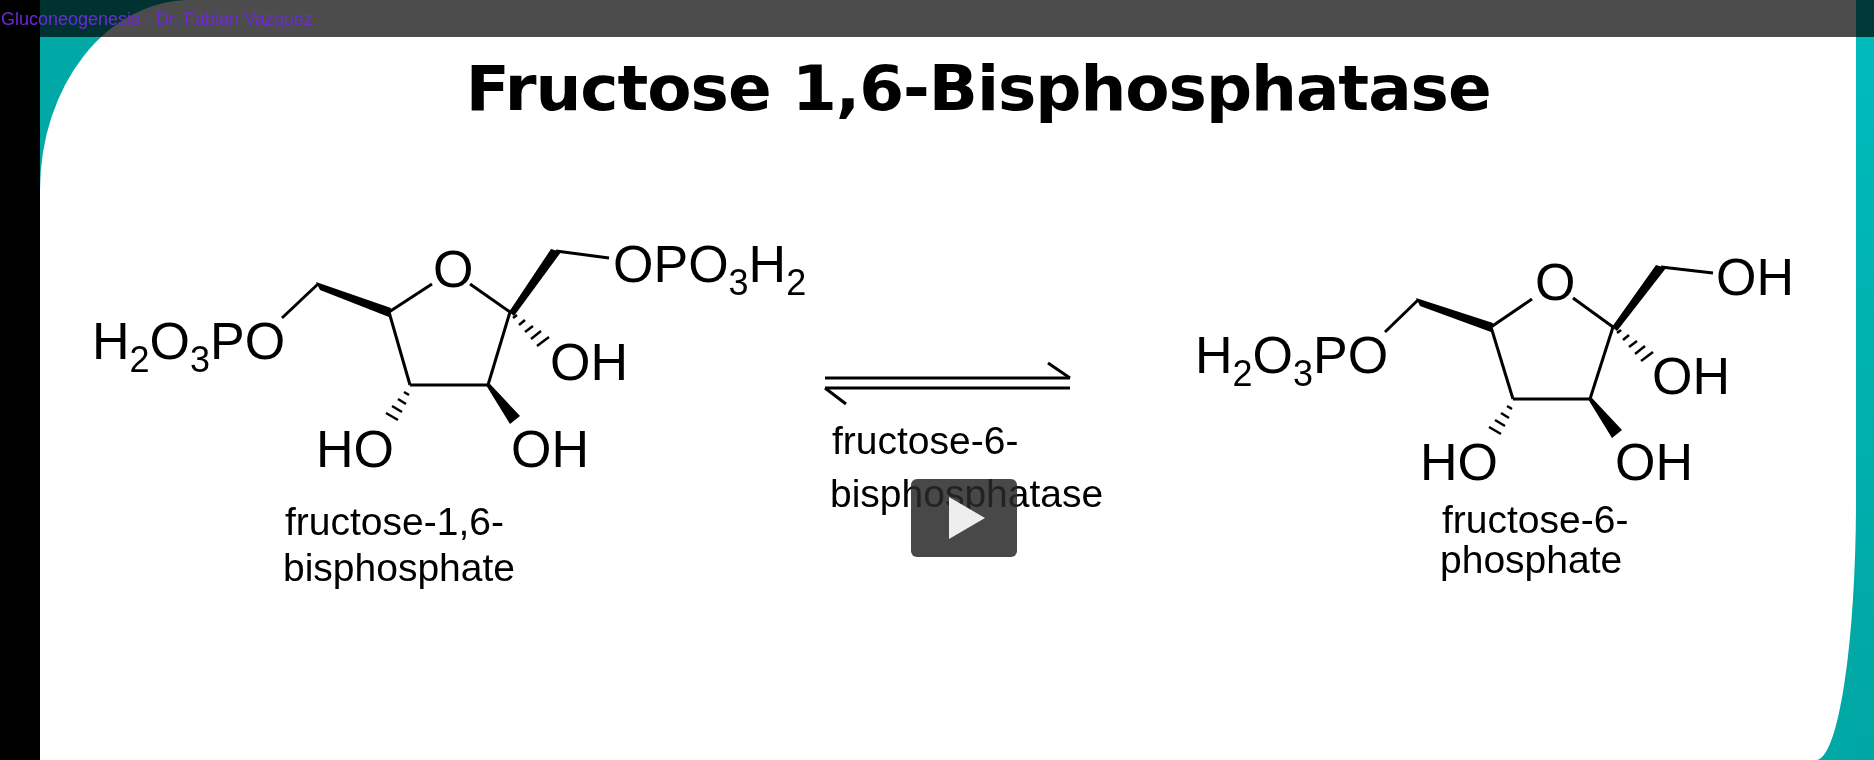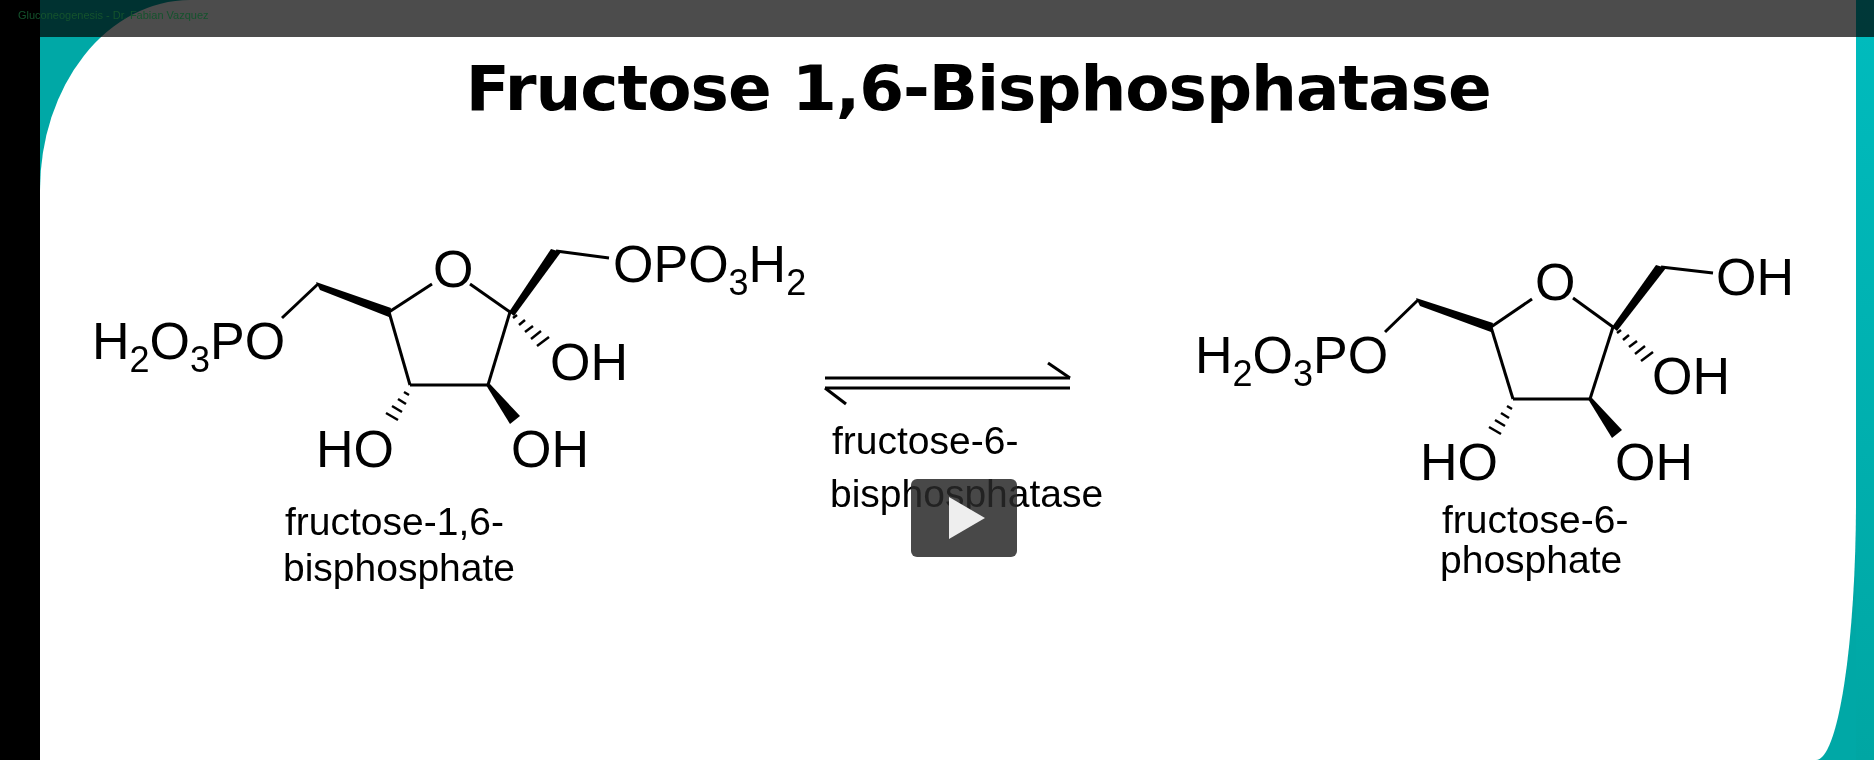--- a/index.html
+++ b/index.html
@@ -2,21 +2,21 @@
 <html><head>
 <meta charset="utf-8">
 <style>
   html, body { margin:0; padding:0; }
   body { width:1874px; height:760px; overflow:hidden; position:relative; background:#ffffff; font-family:"Liberation Sans", sans-serif; }
   .left-bar { position:absolute; left:0; top:0; width:40px; height:760px; background:#000; }
   .slide { position:absolute; left:40px; top:0; width:1834px; height:760px; background:#00a8a6; overflow:hidden; }
   .slide-right-strip { position:absolute; right:0; top:0; width:18px; height:760px; background:linear-gradient(#00bcbe,#00a6a3); }
   .slide-white { position:absolute; left:0; top:0; width:1816px; height:760px; background:#fff; border-top-left-radius:150px 190px; border-bottom-right-radius:40px 260px; }
   .top-bar { position:absolute; left:0; top:0; width:1874px; height:37px; background:rgba(0,0,0,0.70); z-index:5; }
-  .top-bar-title { position:absolute; left:18px; top:9px; font-size:11px; color:#14532d; font-family:"Liberation Sans", sans-serif; white-space:nowrap; }
+  .top-bar-title { position:absolute; left:1px; top:9px; font-size:18px; color:#6d28d9; font-family:"Liberation Sans", sans-serif; white-space:nowrap; }
   .slide-title { position:absolute; left:452px; top:52px; width:1012px; text-align:center; font-family:"DejaVu Sans", sans-serif; font-weight:bold; font-size:62px; letter-spacing:-1px; color:#000; transform:scaleX(1.04); transform-origin:left top; white-space:nowrap; }
   svg.chem { position:absolute; left:0; top:0; width:1874px; height:760px; z-index:2; }
   .chem text { font-family:"Liberation Sans", sans-serif; fill:#000; }
   .atom { font-size:52px; }
   .sub { font-size:36px; }
   .name { font-size:39px; }
   .play-button { position:absolute; left:911px; top:479px; width:106px; height:78px; background:rgba(40,40,40,0.85); border-radius:6px; z-index:4; cursor:pointer; }
   .play-icon { position:absolute; left:38px; top:18px; width:0; height:0; border-top:21px solid transparent; border-bottom:21px solid transparent; border-left:36px solid #eeeeee; }
 </style>
 </head>

